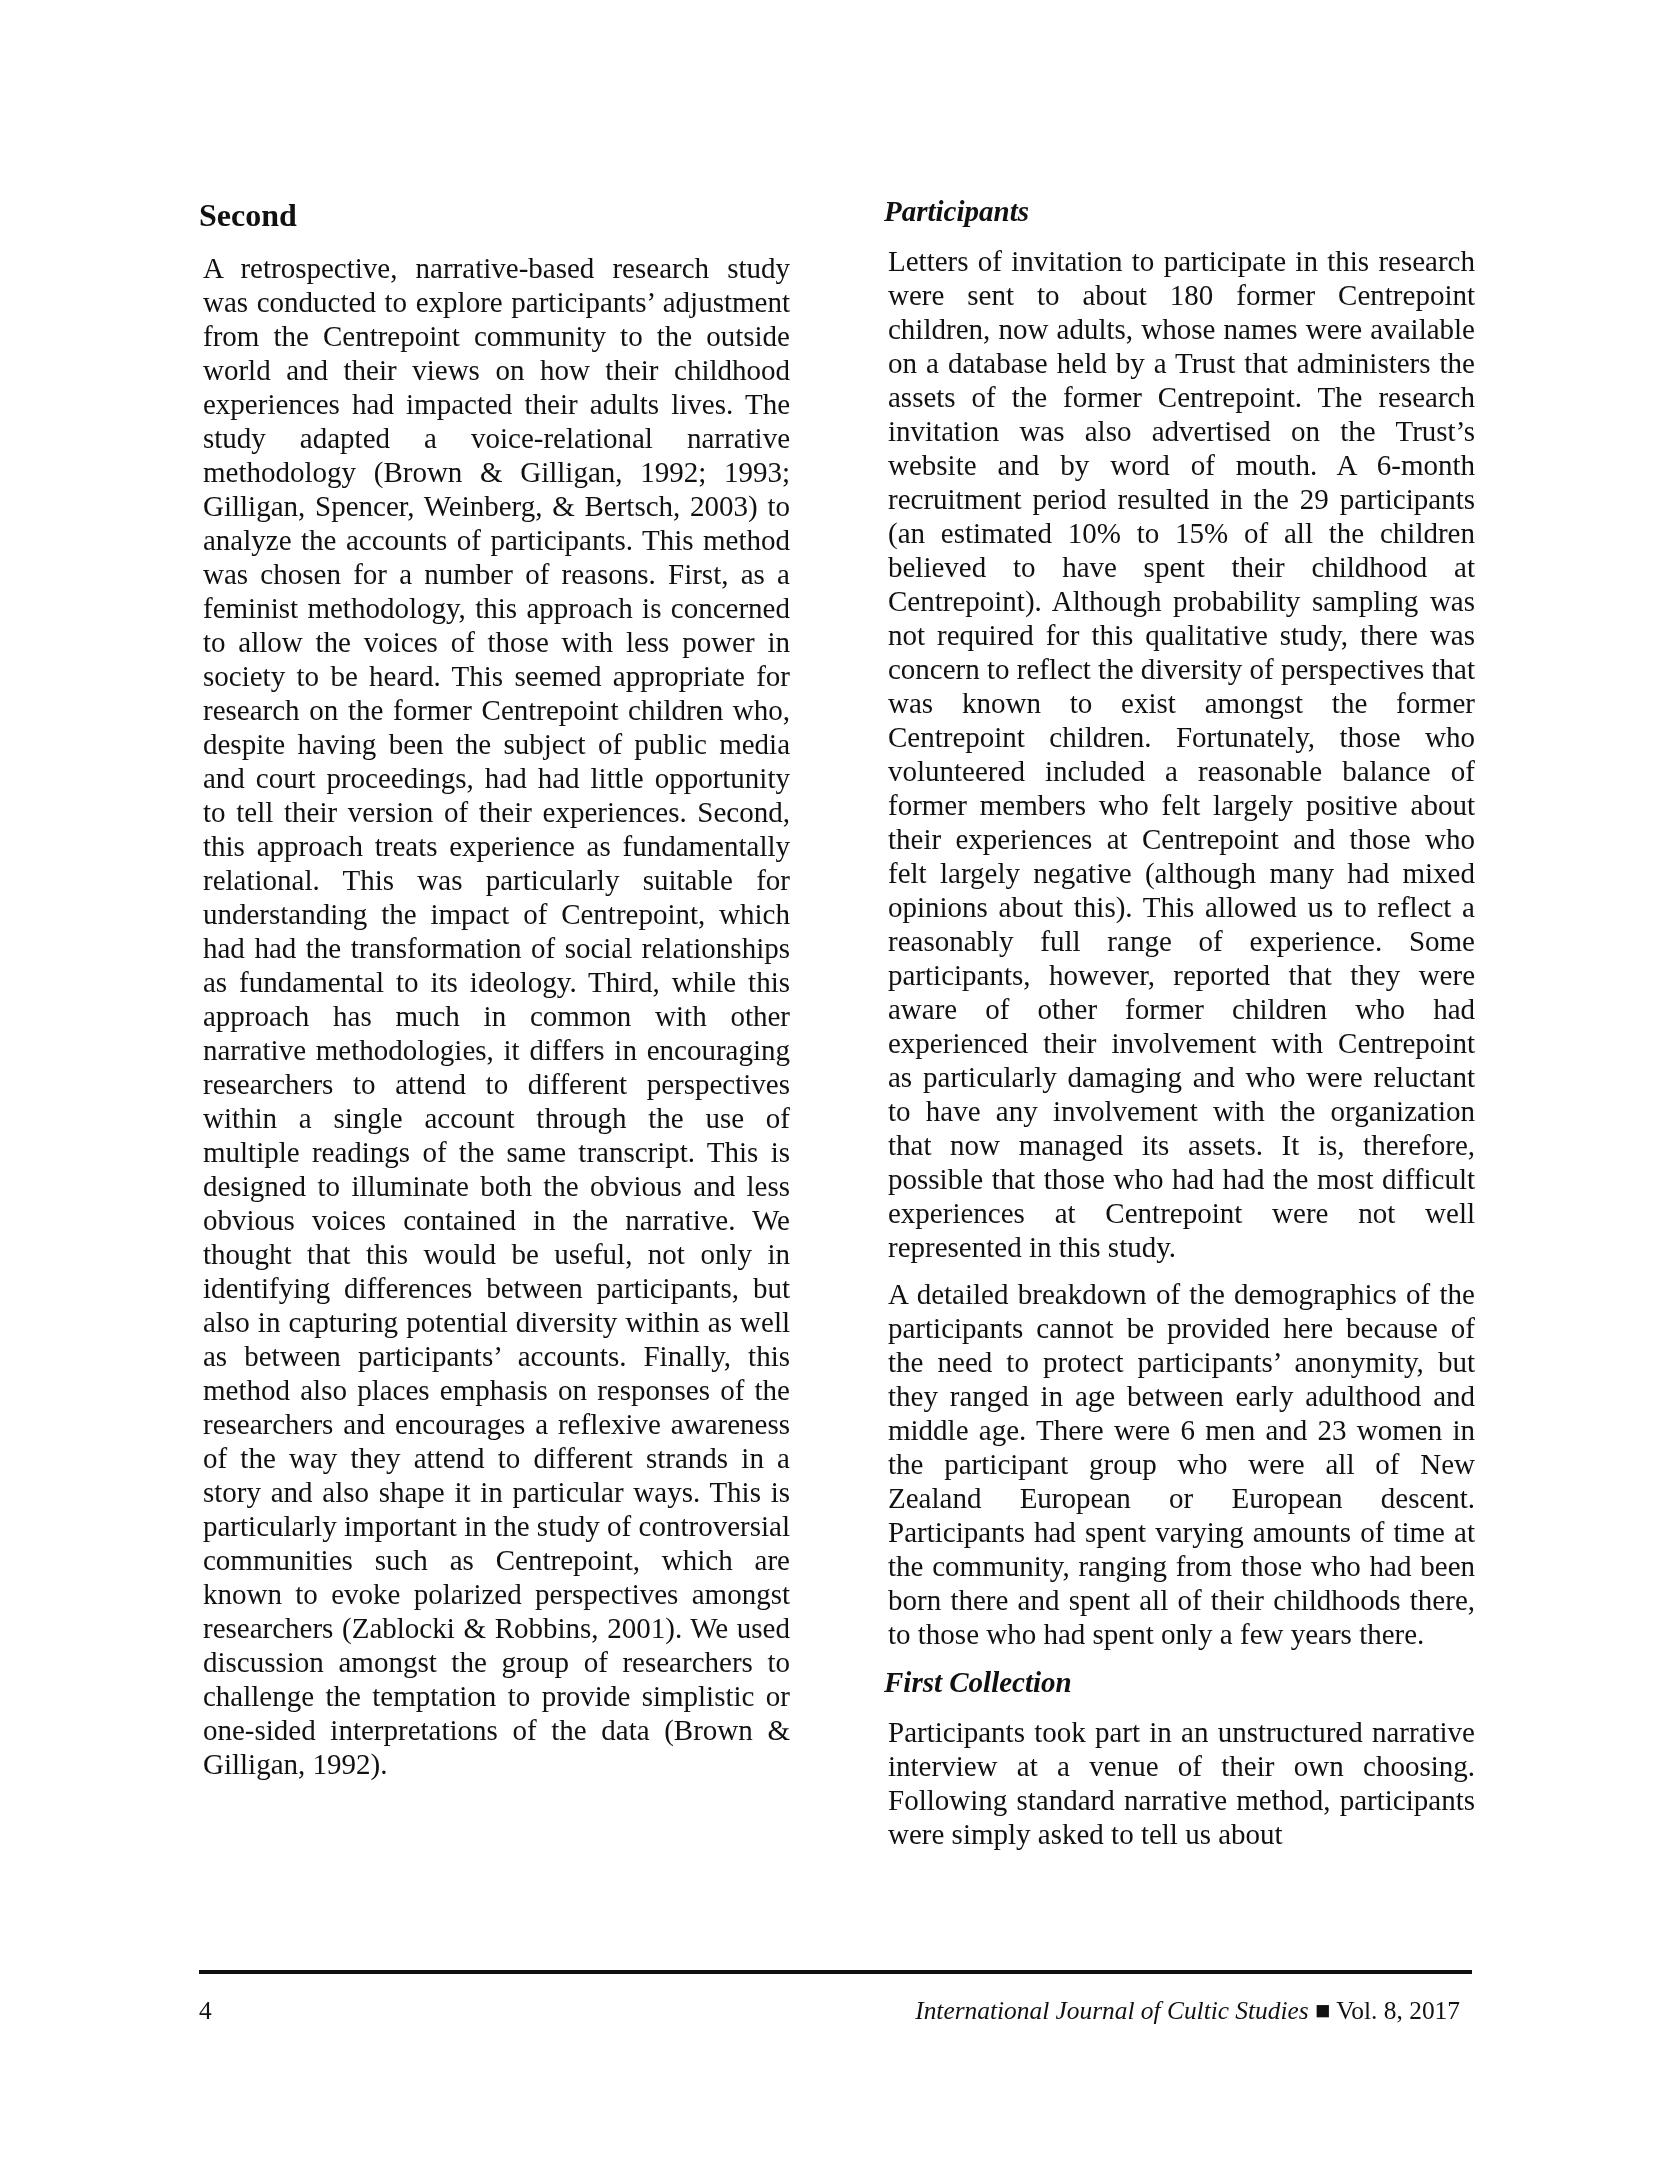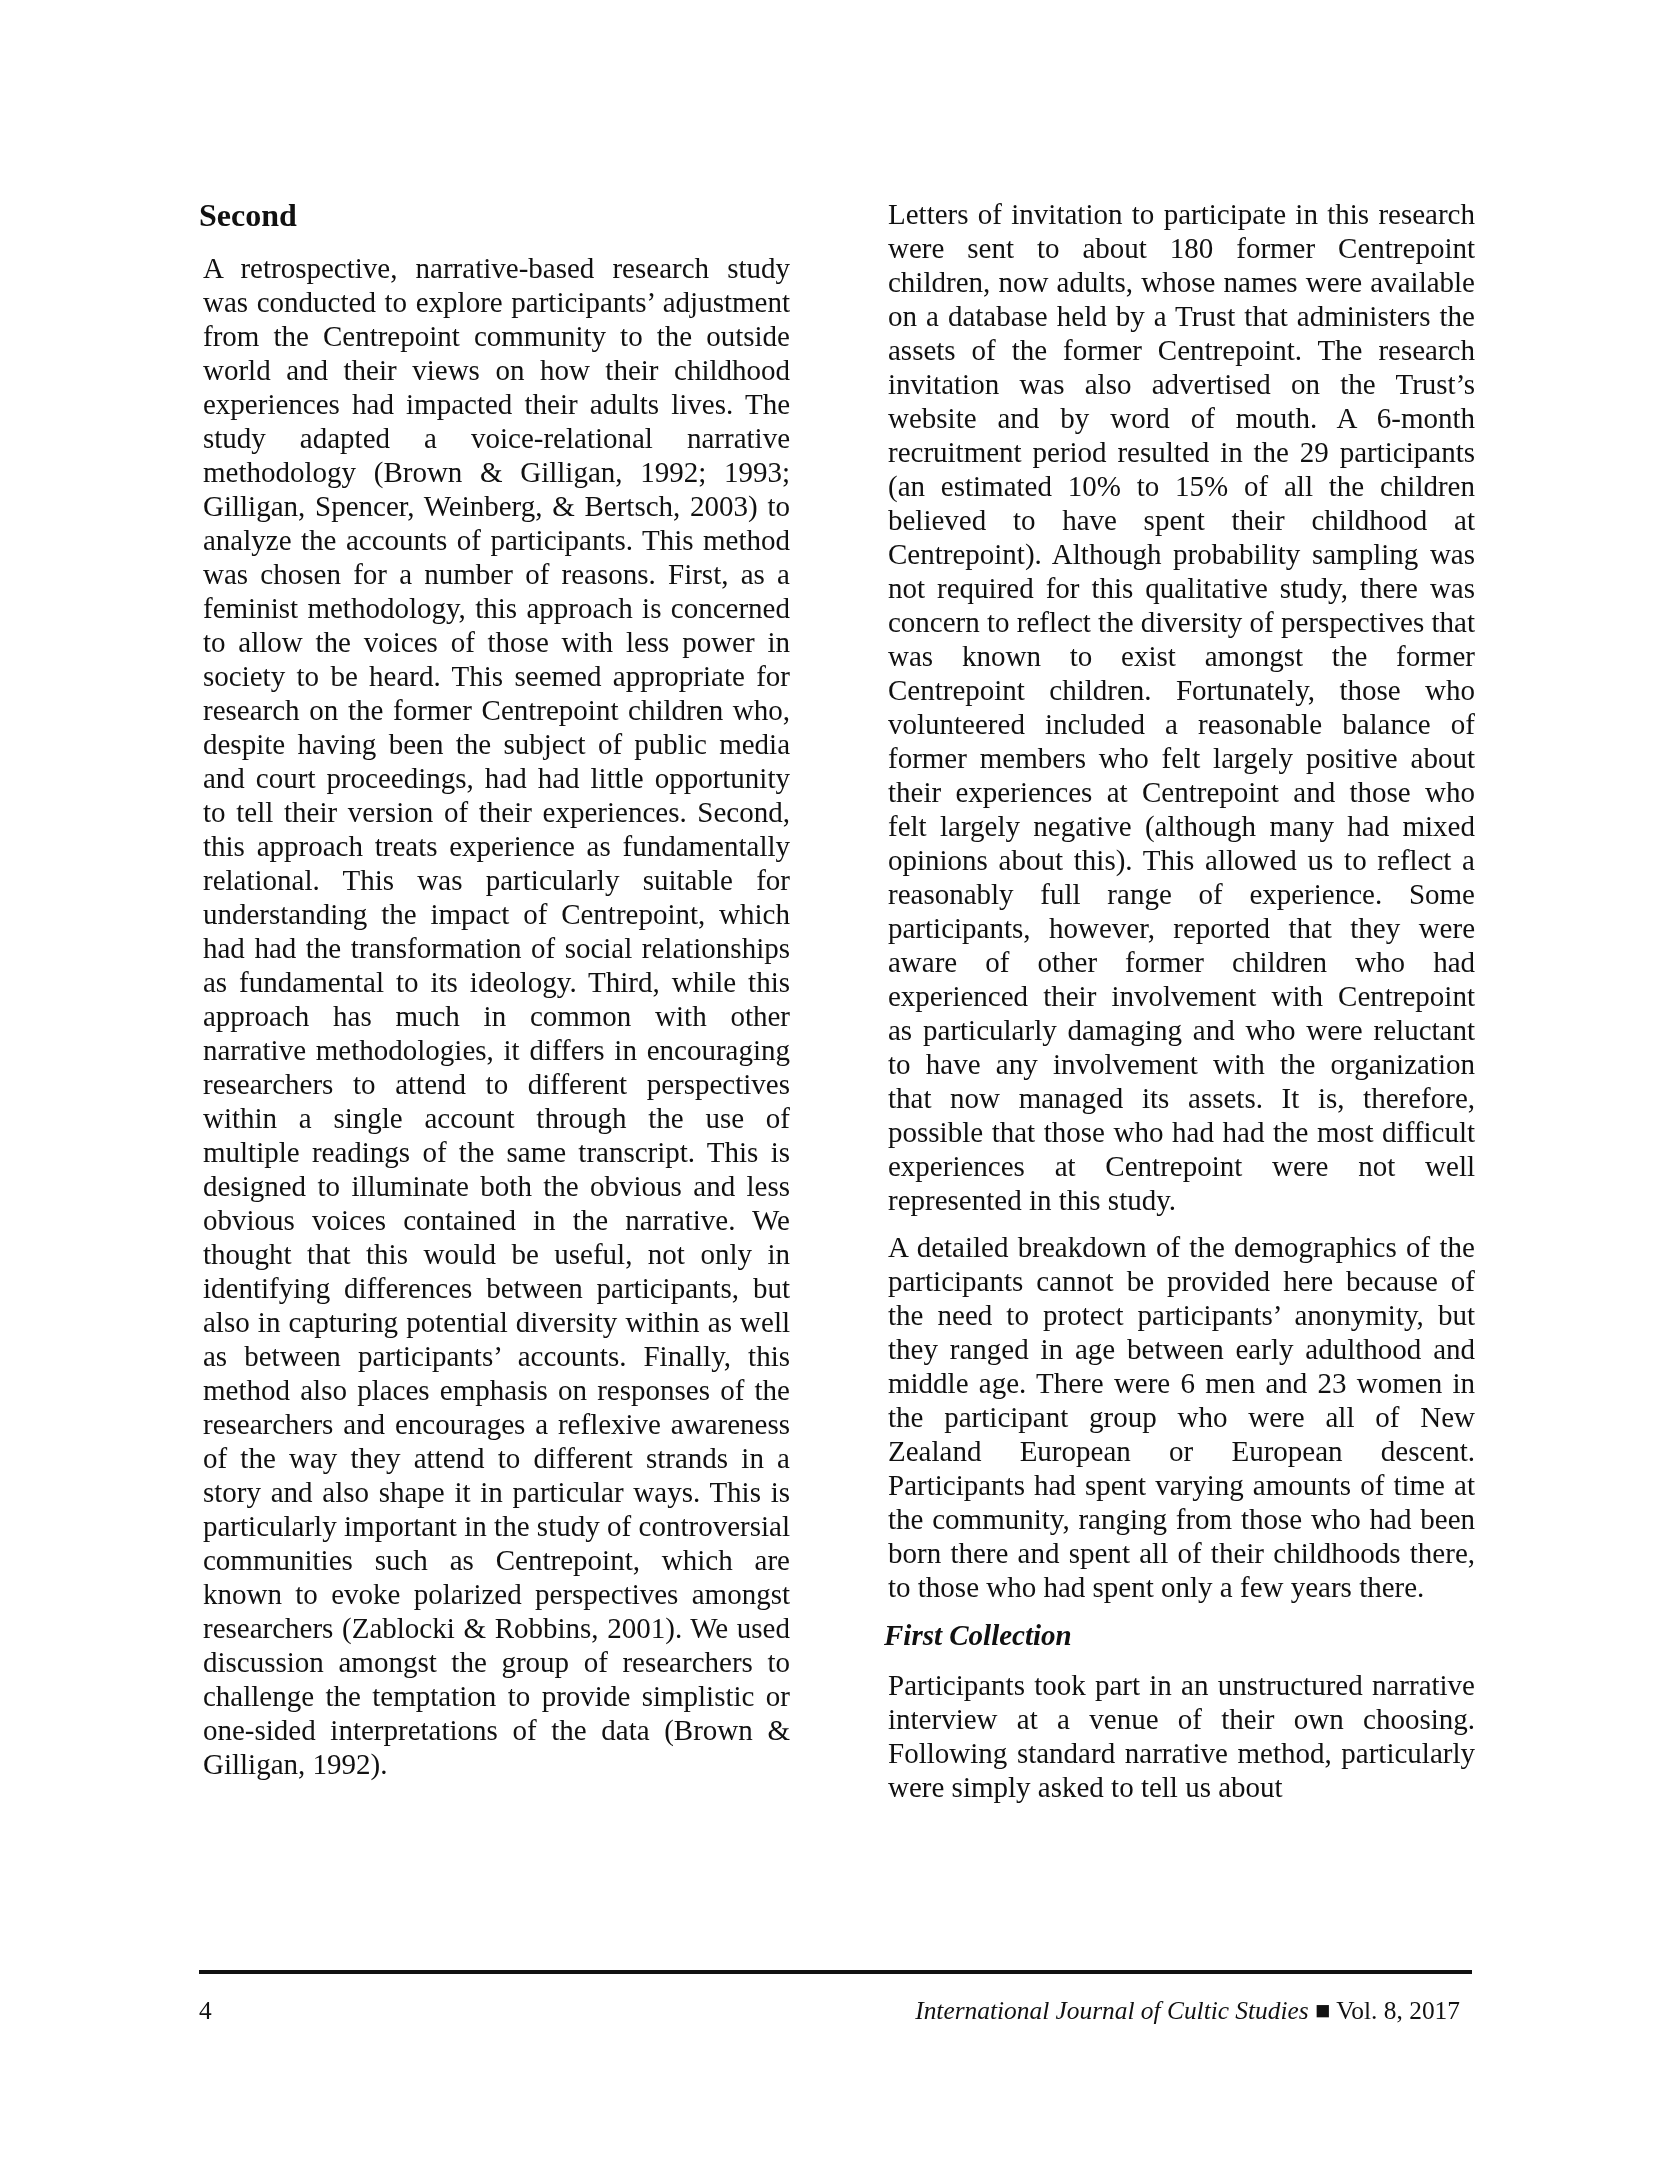--- a/index.html
+++ b/index.html
@@ -21,24 +21,25 @@
 </style>
 </head>
 <body>
 
 <div class="col col-left">
   <div class="h-method">Second</div>
   <p>A retrospective, narrative-based research study was conducted to explore participants’ adjustment from the Centrepoint community to the outside world and their views on how their childhood experiences had impacted their adults lives. The study adapted a voice-relational narrative methodology (Brown &amp; Gilligan, 1992; 1993; Gilligan, Spencer, Weinberg, &amp; Bertsch, 2003) to analyze the accounts of participants. This method was chosen for a number of reasons. First, as a feminist methodology, this approach is concerned to allow the voices of those with less power in society to be heard. This seemed appropriate for research on the former Centrepoint children who, despite having been the subject of public media and court proceedings, had had little opportunity to tell their version of their experiences. Second, this approach treats experience as fundamentally relational. This was particularly suitable for understanding the impact of Centrepoint, which had had the transformation of social relationships as fundamental to its ideology. Third, while this approach has much in common with other narrative methodologies, it differs in encouraging researchers to attend to different perspectives within a single account through the use of multiple readings of the same transcript. This is designed to illuminate both the obvious and less obvious voices contained in the narrative. We thought that this would be useful, not only in identifying differences between participants, but also in capturing potential diversity within as well as between participants’ accounts. Finally, this method also places emphasis on responses of the researchers and encourages a reflexive awareness of the way they attend to different strands in a story and also shape it in particular ways. This is particularly important in the study of controversial communities such as Centrepoint, which are known to evoke polarized perspectives amongst researchers (Zablocki &amp; Robbins, 2001). We used discussion amongst the group of researchers to challenge the temptation to provide simplistic or one-sided interpretations of the data (Brown &amp; Gilligan, 1992).</p>
 </div>
 
 <div class="col col-right">
+  <div class="h-sub">Participants</div>
   <p>Letters of invitation to participate in this research were sent to about 180 former Centrepoint children, now adults, whose names were available on a database held by a Trust that administers the assets of the former Centrepoint. The research invitation was also advertised on the Trust’s website and by word of mouth. A 6-month recruitment period resulted in the 29 participants (an estimated 10% to 15% of all the children believed to have spent their childhood at Centrepoint). Although probability sampling was not required for this qualitative study, there was concern to reflect the diversity of perspectives that was known to exist amongst the former Centrepoint children. Fortunately, those who volunteered included a reasonable balance of former members who felt largely positive about their experiences at Centrepoint and those who felt largely negative (although many had mixed opinions about this). This allowed us to reflect a reasonably full range of experience. Some participants, however, reported that they were aware of other former children who had experienced their involvement with Centrepoint as particularly damaging and who were reluctant to have any involvement with the organization that now managed its assets. It is, therefore, possible that those who had had the most difficult experiences at Centrepoint were not well represented in this study.</p>
   <p class="gap">A detailed breakdown of the demographics of the participants cannot be provided here because of the need to protect participants’ anonymity, but they ranged in age between early adulthood and middle age. There were 6 men and 23 women in the participant group who were all of New Zealand European or European descent. Participants had spent varying amounts of time at the community, ranging from those who had been born there and spent all of their childhoods there, to those who had spent only a few years there.</p>
   <div class="h-sub gap-h">First Collection</div>
-  <p>Participants took part in an unstructured narrative interview at a venue of their own choosing. Following standard narrative method, particularly were simply asked to tell us about</p>
+  <p>Participants took part in an unstructured narrative interview at a venue of their own choosing. Following standard narrative method, participants were simply asked to tell us about</p>
 </div>
 
 <div class="rule"></div>
 
 <div class="footer">
   <span class="page-num">4</span>
   <span class="journal">
     <span class="jname">International Journal of Cultic Studies</span>
     <span>■</span>
     <span>Vol. 8, 2017</span>

